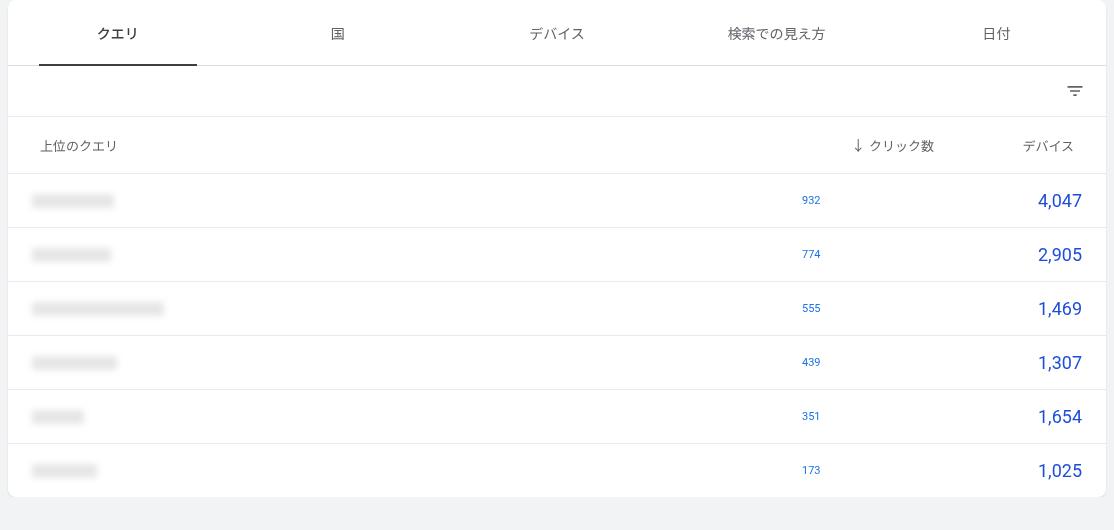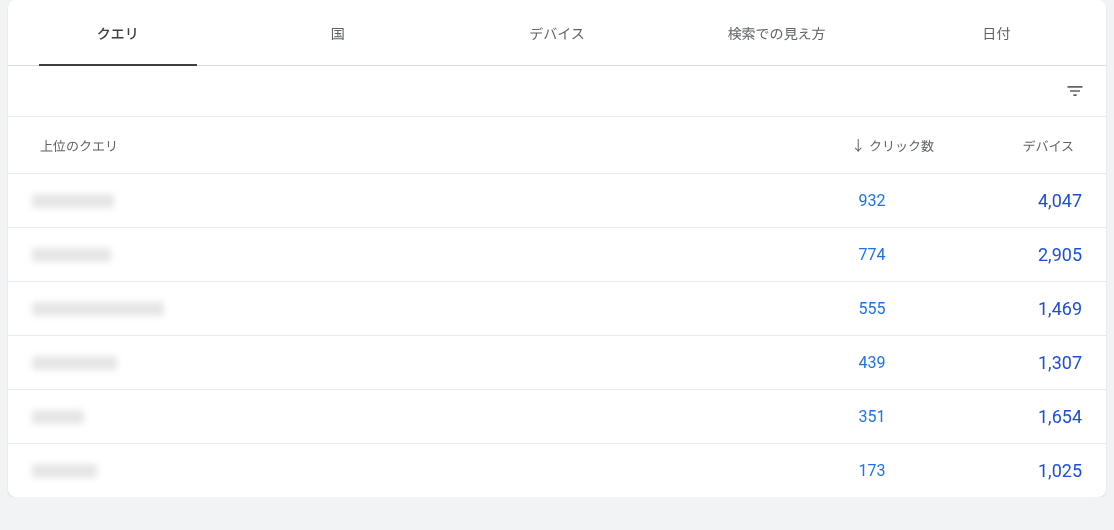--- a/index.html
+++ b/index.html
@@ -100,23 +100,23 @@
     }
     .blurred {
       background: #e6e6e6;
       color: transparent;
       border-radius: 2px;
       filter: blur(3px);
       height: 14px;
     }
     .cell-clicks {
       width: 140px;
-      text-align: center;
+      text-align: left;
       color: #1a73e8;
-      font-size: 16px;
+      font-size: 11px;
     }
     .cell-impressions {
       width: 140px;
       text-align: right;
       color: #1d4ed8;
       font-size: 18px;
     }
     .arrow-down {
       font-size: 14px;
       color: #5f6368;

